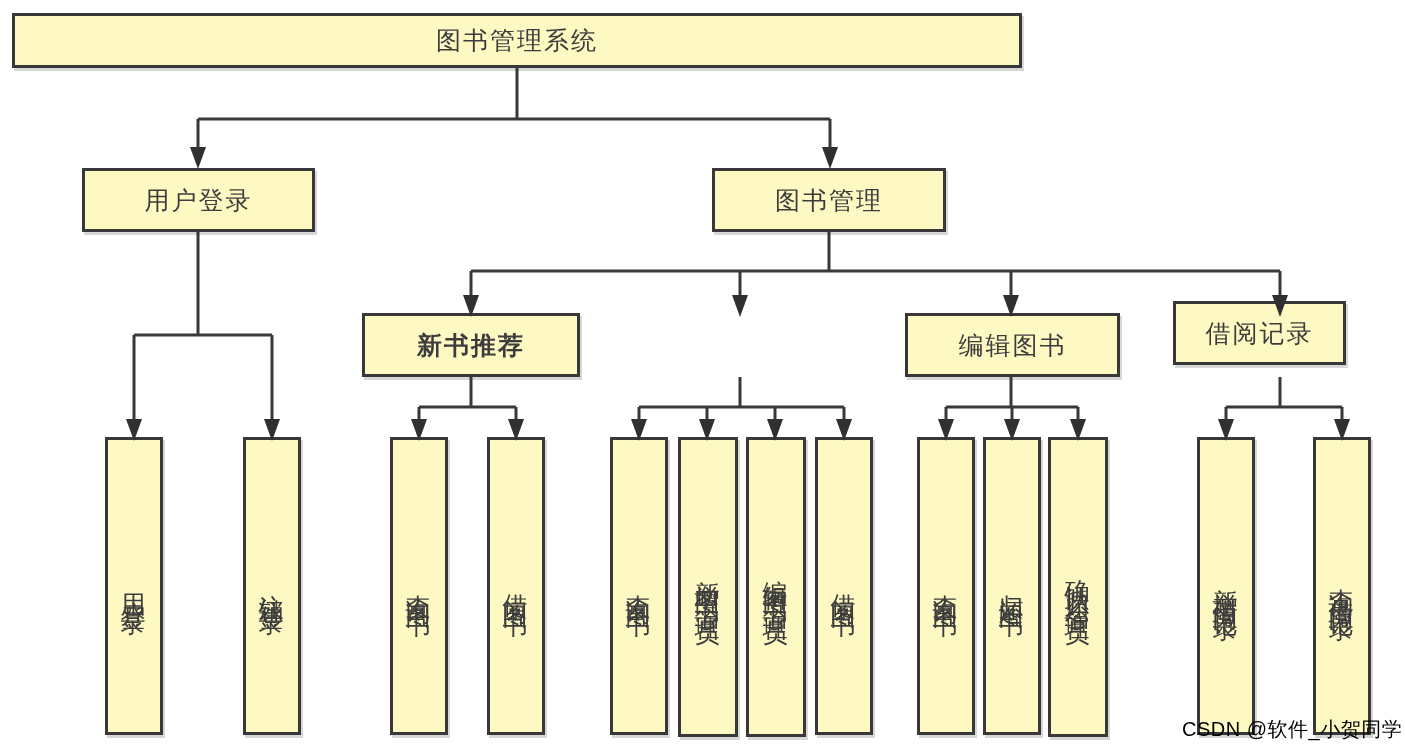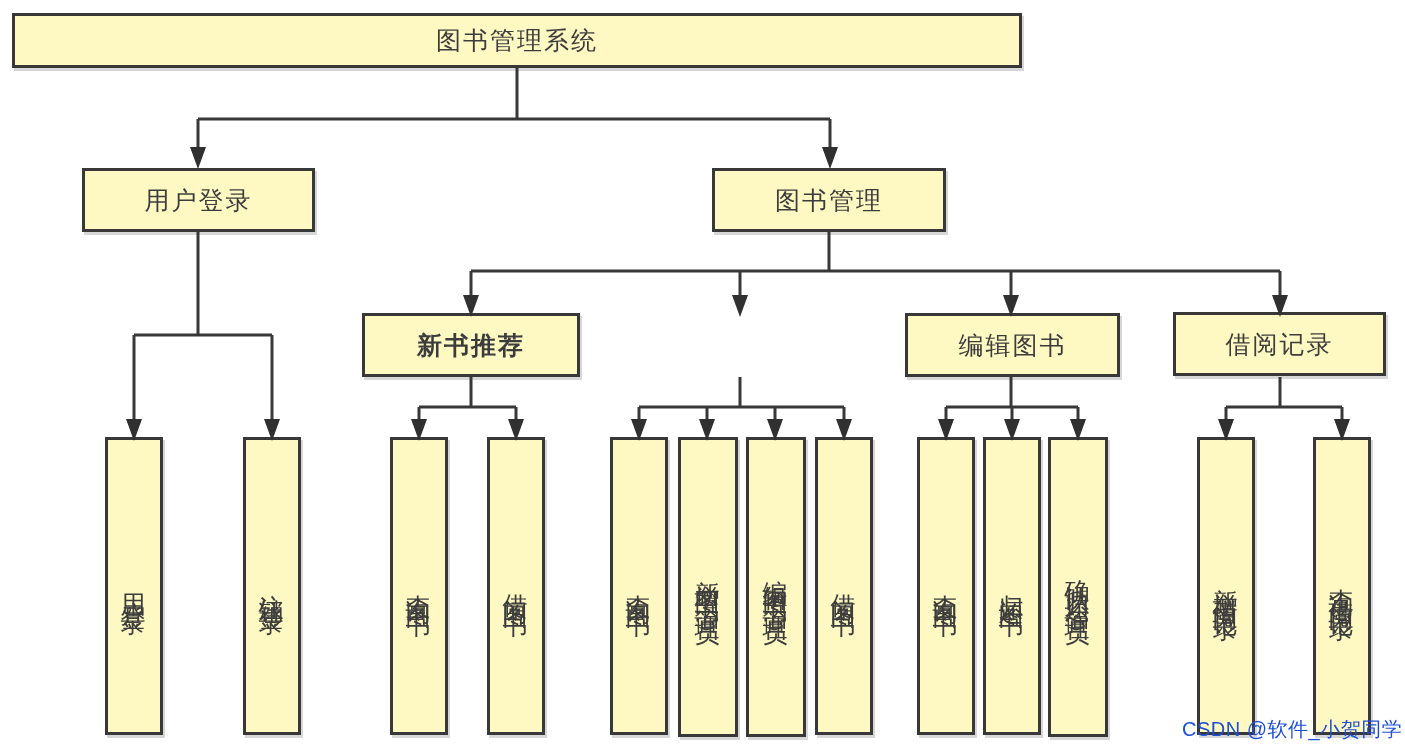--- a/index.html
+++ b/index.html
@@ -36,21 +36,21 @@
     text-orientation: mixed;
     font-size: 25px;
     letter-spacing: 6px;
     white-space: nowrap;
   }
   .watermark {
     position: absolute;
     left: 1182px;
     top: 716px;
     font-size: 20px;
-    color: #1d4ed8;
+    color: #000000;
     letter-spacing: 0.5px;
     white-space: nowrap;
     z-index: 5;
   }
   svg .line { stroke: #383838; stroke-width: 3; fill: none; }
   svg .arrow { fill: #303030; stroke: none; }
 </style>
 </head>
 <body>
 
@@ -102,21 +102,21 @@
   <div class="box" style="left:712px;top:168px;width:234px;height:64px;">
     <span class="h-label">图书管理</span>
   </div>
 
   <div class="box" style="left:362px;top:313px;width:218px;height:64px;font-weight:bold;">
     <span class="h-label">新书推荐</span>
   </div>
   <div class="box" style="left:905px;top:313px;width:215px;height:64px;">
     <span class="h-label">编辑图书</span>
   </div>
-  <div class="box" style="left:1173px;top:312px;width:213px;height:64px;">
+  <div class="box" style="left:1173px;top:301px;width:173px;height:64px;">
     <span class="h-label">借阅记录</span>
   </div>
 
   <div class="box" style="left:105px;top:437px;width:58px;height:298px;">
     <span class="v-label">用户登录</span>
   </div>
   <div class="box" style="left:243px;top:437px;width:58px;height:298px;">
     <span class="v-label">注销登录</span>
   </div>
 

